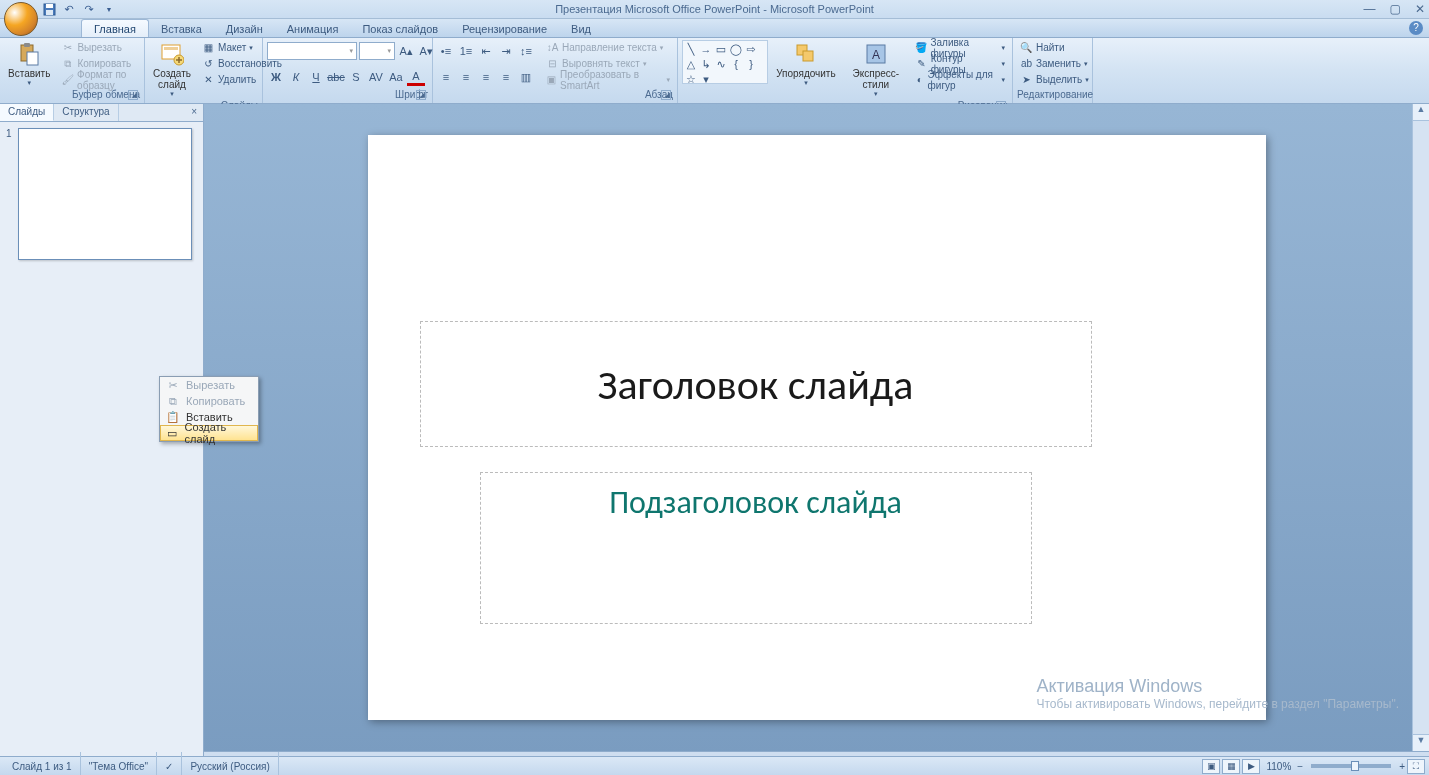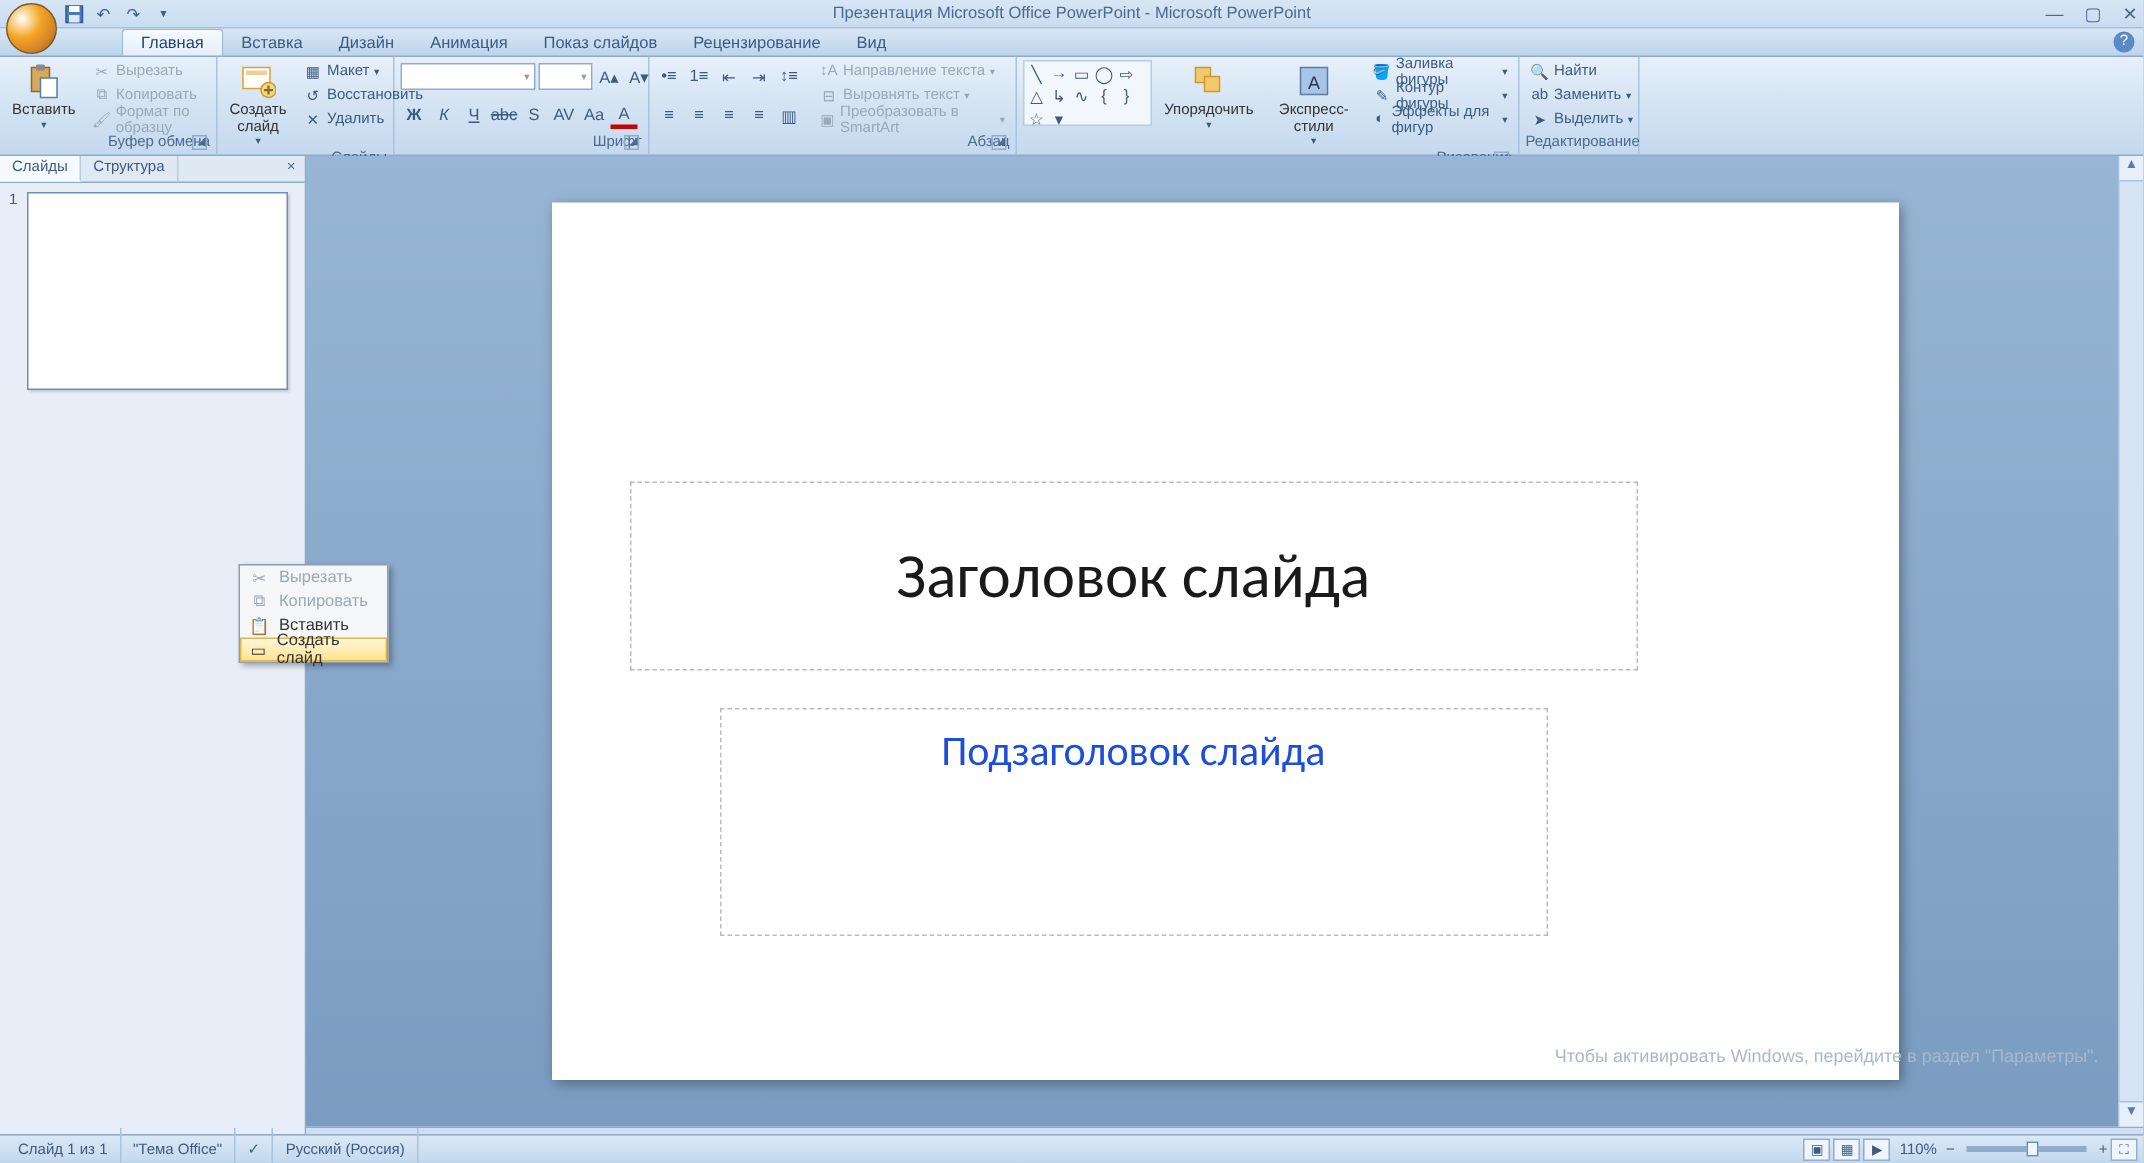--- a/index.html
+++ b/index.html
@@ -52,21 +52,21 @@
 .thumb-item { display:flex; gap:4px; }
 .thumb-num { font-size:10px; color:#3d5b80; width:8px; }
 .thumb { width:174px; height:132px; background:#fff; border:1px solid #6b8fb8; box-shadow:1px 1px 2px rgba(0,0,0,.2); }
 
 .mainarea { flex:1; background:linear-gradient(#97b6d5,#7a9cc0); position:relative; overflow:hidden; display:flex; flex-direction:column; }
 .slide-stage { flex:1; display:flex; align-items:center; justify-content:center; position:relative; }
 .slide { width:898px; height:585px; background:#fff; box-shadow:2px 2px 8px rgba(0,0,0,.35); position:relative; }
 .ph-title { position:absolute; left:52px; top:186px; width:672px; height:126px; border:1px dashed #bbb; display:flex; align-items:center; justify-content:center; }
 .ph-title span { font-size:42px; color:#1a1a1a; font-family:Calibri,sans-serif; }
 .ph-sub { position:absolute; left:112px; top:337px; width:552px; height:152px; border:1px dashed #bbb; display:flex; align-items:flex-start; justify-content:center; padding-top:10px; }
-.ph-sub span { font-size:28px; color:#1d4ed8; font-family:Calibri,sans-serif; }
+.ph-sub span { font-size:32px; color:#0f766e; font-family:Calibri,sans-serif; }
 .notespane { height:32px; background:#fff; border-top:1px solid #8faccc; padding:6px 10px; color:#888; font-size:12px; }
 .splitter { height:5px; background:#cfdef0; border-top:1px solid #8faccc; cursor:row-resize; }
 
 
 .watermark { position:absolute; right:30px; bottom:40px; color:#a7b9cc; font-size:12px; text-align:left; pointer-events:none; }
 .watermark .w1 { font-size:18px; color:#9fb3c8; }
 
 
 .ctxmenu { position:absolute; left:159px; top:376px; width:100px; background:#f5f6f7; border:1px solid #8a9db3; box-shadow:2px 2px 4px rgba(0,0,0,.3); z-index:50; }
 .ctxmenu .ci { display:flex; align-items:center; gap:6px; padding:2px 6px; font-size:11px; cursor:pointer; height:16px; }
@@ -362,20 +362,21 @@
     <div class="slide-stage">
       <div class="slide">
         <div class="ph-title">
             <span>Заголовок слайда</span>
           </div>
         <div class="ph-sub">
             <span>Подзаголовок слайда</span>
           </div>
       </div>
       <div class="watermark">
+        <div class="w1">Активация Windows</div>
         <div>Чтобы активировать Windows, перейдите в раздел "Параметры".</div>
       </div>
       <div class="scrollbar-v">
         <div class="sbtn">▲</div>
         <div class="sbtn bot">▼</div>
       </div>
     </div>
     <div class="splitter"></div>
   </div>
 </div>

